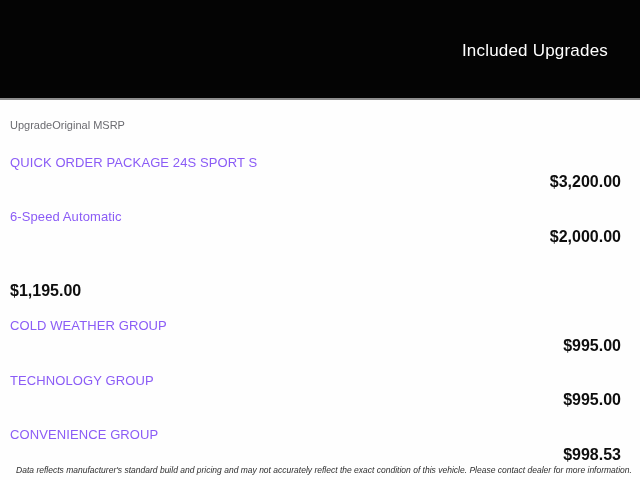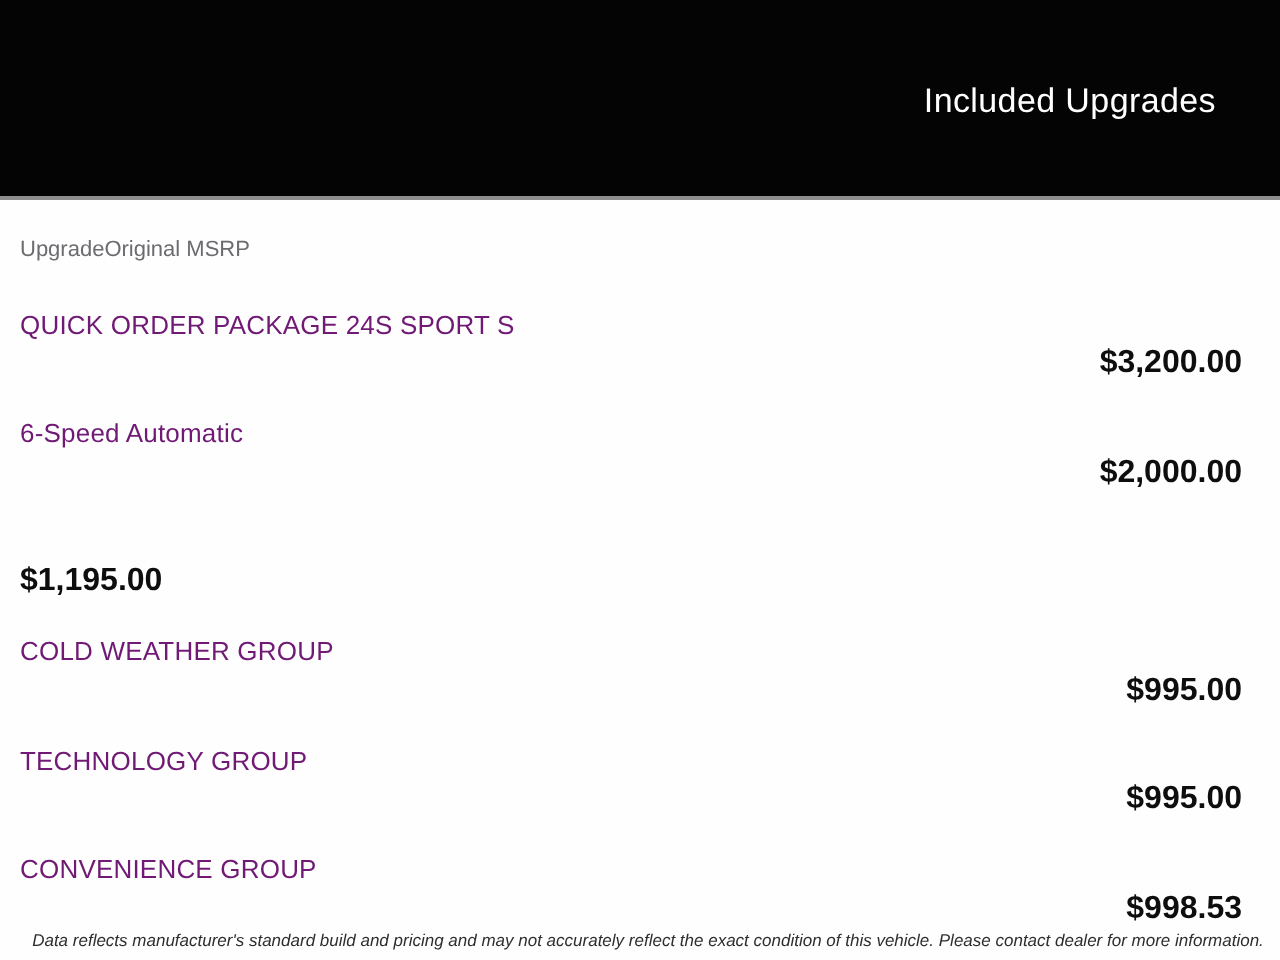--- a/index.html
+++ b/index.html
@@ -44,21 +44,21 @@
     margin-top: 4px;
   }
   .row {
     height: 54.5px;
     display: flex;
     align-items: center;
     justify-content: space-between;
     padding: 0 19px 0 10px;
   }
   .row .name {
-    color: #701a75;
+    color: #8b5cf6;
     font-size: 13px;
     letter-spacing: 0.1px;
   }
   .row .price {
     color: #0e0e0e;
     font-size: 16px;
     font-weight: 700;
     margin-top: 40px;
   }
   .disclaimer {

